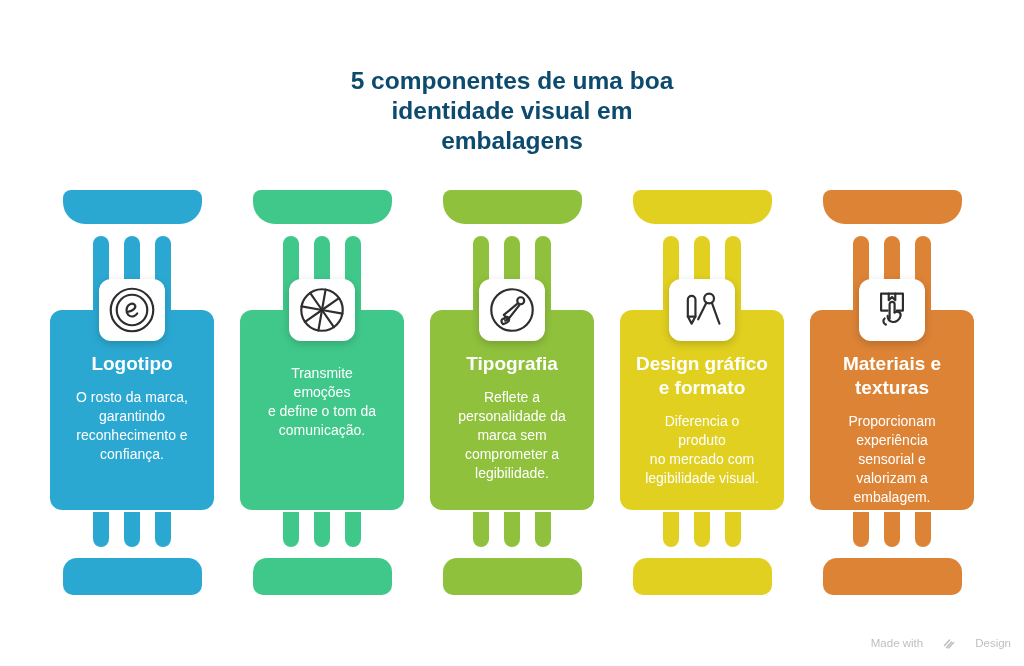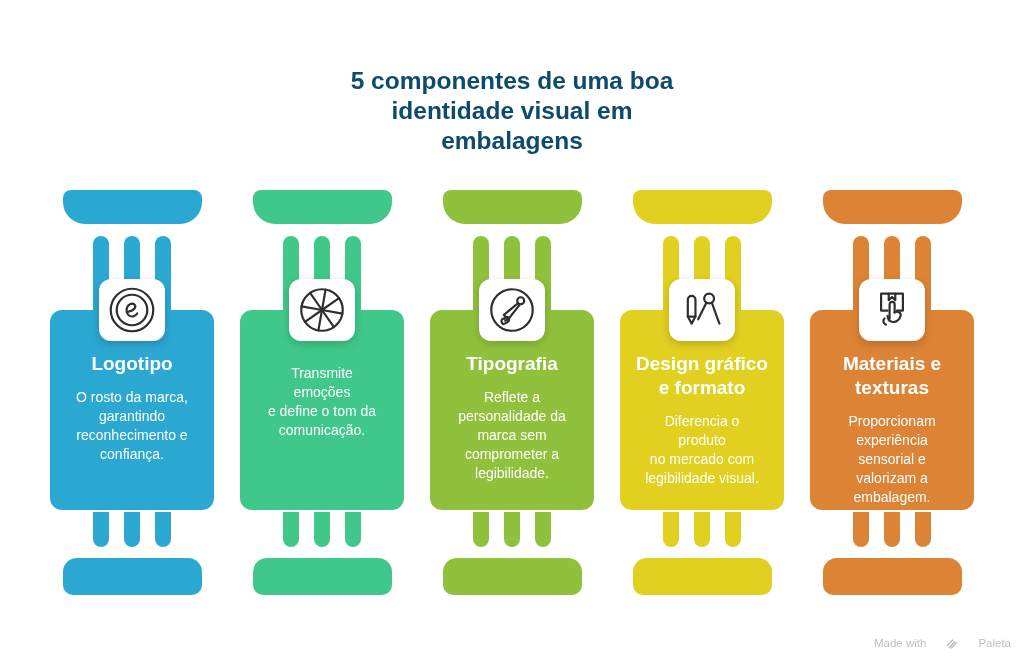--- a/index.html
+++ b/index.html
@@ -319,14 +319,14 @@
   </div>
 </div>
 
 <div class="footer">
   <span>Made with</span>
   <svg viewBox="0 0 12 12">
     <line x1="1.5" y1="8.5" x2="6.5" y2="3"></line>
     <line x1="3.5" y1="10.5" x2="8.5" y2="5"></line>
     <line x1="5.5" y1="11" x2="10.5" y2="5.5"></line>
   </svg>
-  <span>Paleta</span>
+  <span>Design</span>
 </div>
 
 </body></html>

